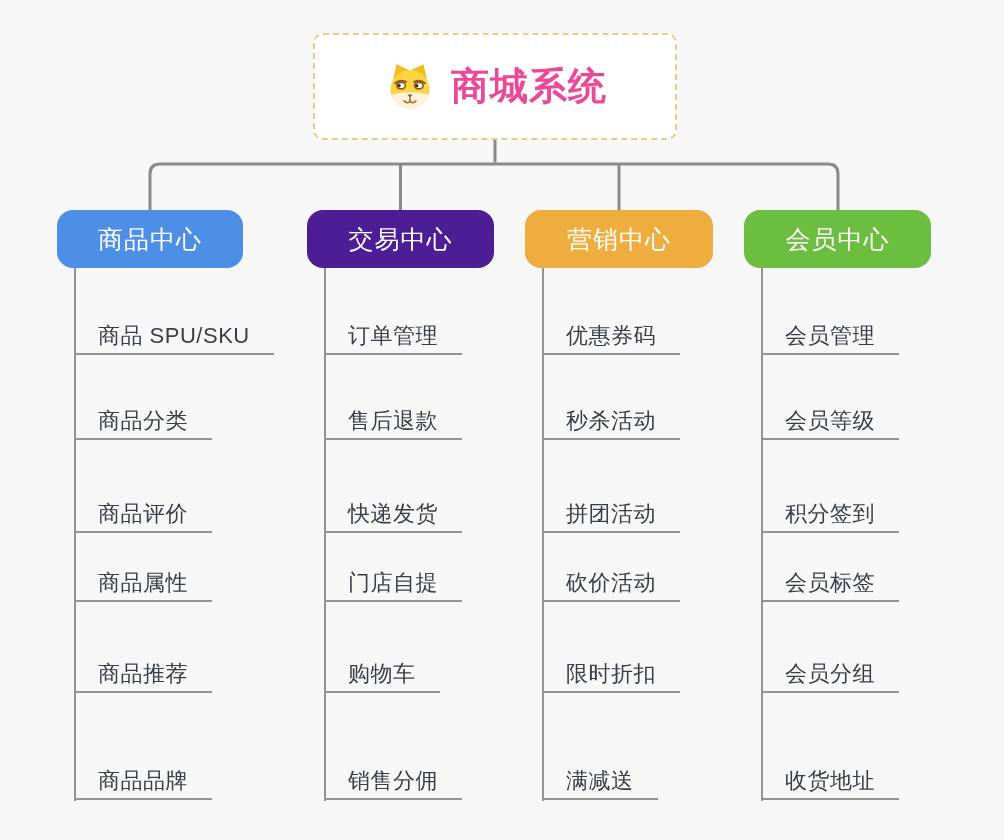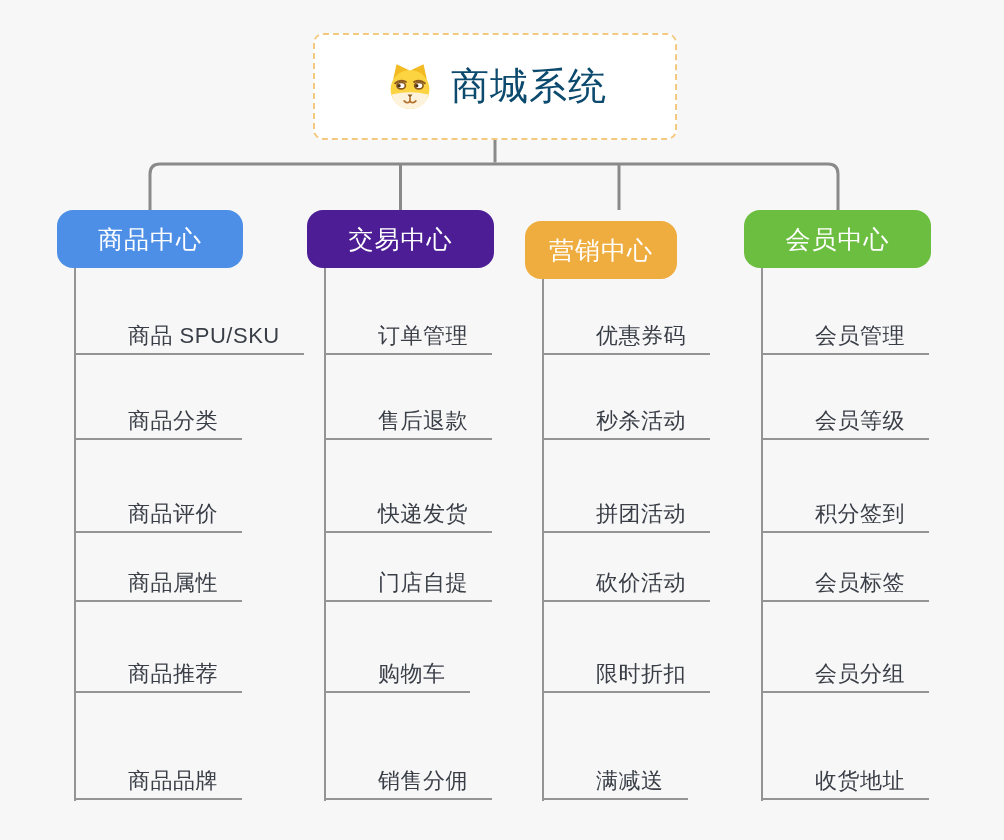--- a/index.html
+++ b/index.html
@@ -34,21 +34,21 @@
   .branch{position:absolute;top:210px;width:0;z-index:1;}
   .cat-box{
     position:absolute;left:0;top:0;height:58px;
     border-radius:16px;
     display:flex;align-items:center;justify-content:center;
     color:#ffffff;font-size:25px;letter-spacing:1px;
   }
   .leaf{
     position:absolute;left:17px;height:50px;
     box-sizing:border-box;
-    padding:0 24px 6px 54px;
+    padding:0 24px 6px 24px;
     border-bottom:2px solid #949494;
     display:flex;align-items:flex-end;
     white-space:nowrap;
     font-size:22px;line-height:1;
     color:#3a3f47;
     letter-spacing:0.5px;
   }
   .leaf:nth-of-type(2){top:95px;}
   .leaf:nth-of-type(3){top:180px;}
   .leaf:nth-of-type(4){top:273px;}
@@ -85,21 +85,21 @@
       <path d="M14.5 27.5 Q20 22.5 27 26" stroke="#8a5a20" stroke-width="2.4" fill="none" stroke-linecap="round"></path>
       <path d="M49.5 27.5 Q44 22.5 37 26" stroke="#8a5a20" stroke-width="2.4" fill="none" stroke-linecap="round"></path>
       <ellipse cx="21.5" cy="30.5" rx="5" ry="3.8" fill="#ffffff" stroke="#8a5a20" stroke-width="2"></ellipse>
       <circle cx="19" cy="30.5" r="2" fill="#4c2f0c"></circle>
       <ellipse cx="42.5" cy="30.5" rx="5" ry="3.8" fill="#ffffff" stroke="#8a5a20" stroke-width="2"></ellipse>
       <circle cx="40" cy="30.5" r="2" fill="#4c2f0c"></circle>
       <path d="M29 41 L35 41 L32 44.8 Z" fill="#8a5a20"></path>
       <path d="M32 44.8 L32 49" stroke="#b5722f" stroke-width="2" stroke-linecap="round" fill="none"></path>
       <path d="M25 48.5 Q28.5 52.5 32 49 Q35.5 52.5 39 48.5" stroke="#b5722f" stroke-width="2" fill="none" stroke-linecap="round"></path>
     </svg>
-    <span class="root-title" style="color: #0c4a6e;">商城系统</span>
+    <span class="root-title" style="color: #ec4899; font-weight: bold;">商城系统</span>
   </div>
 
   <div class="branch" style="left:57px;">
     <div class="cat-box" style="width: 186px; background: rgb(77, 143, 230);">商品中心</div>
     <div class="leaf">商品 SPU/SKU</div>
     <div class="leaf">商品分类</div>
     <div class="leaf">商品评价</div>
     <div class="leaf">商品属性</div>
     <div class="leaf">商品推荐</div>
     <div class="leaf">商品品牌</div>
@@ -109,21 +109,21 @@
     <div class="cat-box" style="width: 187px; background: #4c1d95;">交易中心</div>
     <div class="leaf">订单管理</div>
     <div class="leaf">售后退款</div>
     <div class="leaf">快递发货</div>
     <div class="leaf">门店自提</div>
     <div class="leaf">购物车</div>
     <div class="leaf">销售分佣</div>
   </div>
 
   <div class="branch" style="left:525px;">
-    <div class="cat-box" style="width: 152px; background: rgb(238, 173, 62); margin-top: 11px;">营销中心</div>
+    <div class="cat-box" style="width: 188px; background: rgb(238, 173, 62);">营销中心</div>
     <div class="leaf">优惠券码</div>
     <div class="leaf">秒杀活动</div>
     <div class="leaf">拼团活动</div>
     <div class="leaf">砍价活动</div>
     <div class="leaf">限时折扣</div>
     <div class="leaf">满减送</div>
   </div>
 
   <div class="branch" style="left:744px;">
     <div class="cat-box" style="width: 187px; background: rgb(108, 190, 64);">会员中心</div>

